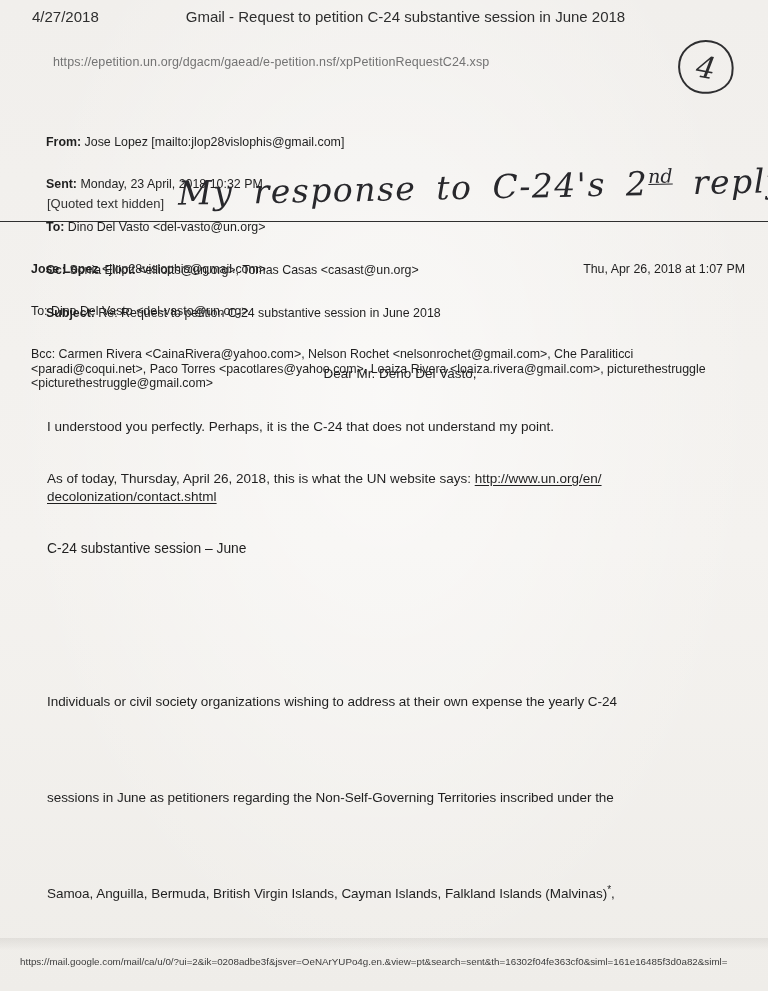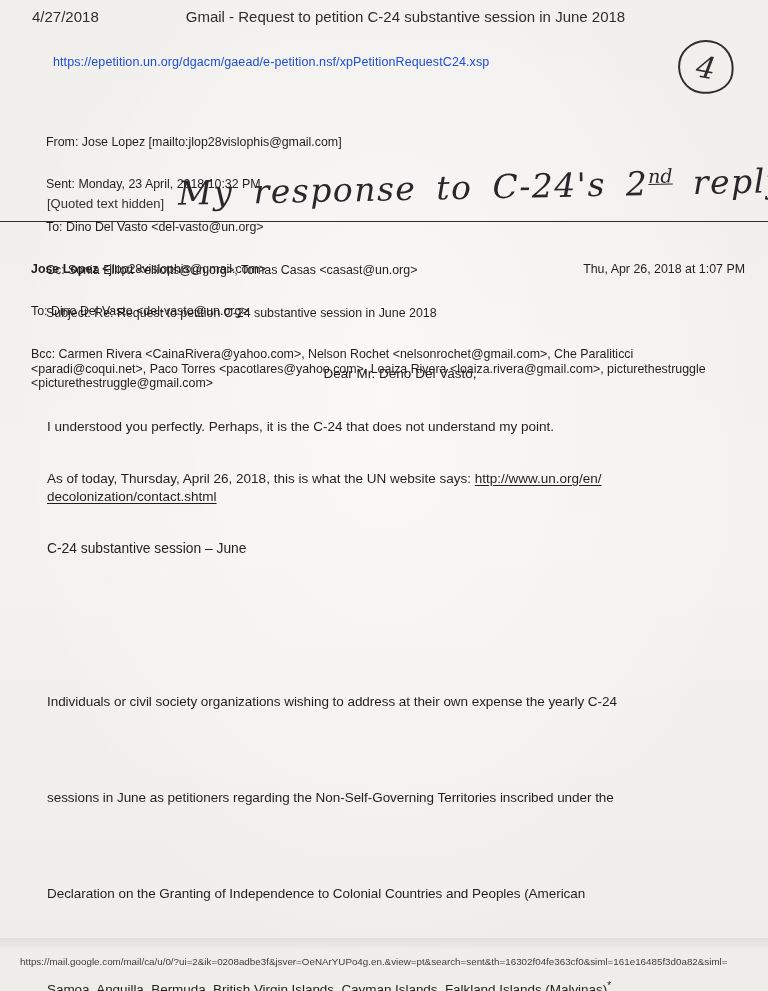--- a/index.html
+++ b/index.html
@@ -11,34 +11,34 @@
       linear-gradient(180deg, #f1efec 0%, #f4f2ef 55%, #efede9 100%);
     font-family:"Liberation Sans", sans-serif;
     color:#1f1f1f;
     -webkit-font-smoothing:antialiased;
   }
   .abs{position:absolute;}
   
   .print-header{top:8px;left:0;width:768px;height:16px;font-size:15px;color:#2e2e2e;}
   .print-date{position:absolute;left:32px;top:0;}
   .print-title{position:absolute;left:0;right:0;top:0;text-align:center;padding-left:43px;}
-  .petition-url{top:55px;left:53px;font-size:12.5px;color:#1d4ed8;letter-spacing:.1px;}
+  .petition-url{top:55px;left:53px;font-size:12.5px;color:#737373;letter-spacing:.1px;}
   .print-footer{top:956px;left:20px;right:6px;font-size:9.8px;color:#3c3c3c;white-space:nowrap;}
   .footer-shadow{top:938px;left:0;width:768px;height:12px;background:linear-gradient(180deg,rgba(120,115,110,.12),rgba(120,115,110,0));}
   
   .page-circle{
     top:40px;left:678px;width:52px;height:50px;
     border:2.5px solid #2e2e30;border-radius:52% 48% 55% 47%/50% 55% 45% 52%;
     transform:rotate(10deg);
     display:flex;align-items:center;justify-content:center;
     font-family:"DejaVu Serif", serif;font-style:italic;font-size:30px;color:#2e2e30;
   }
   
   .quoted-header{top:106px;left:46px;width:700px;font-size:12.4px;line-height:14.3px;white-space:pre-wrap;}
-  .quoted-header b{font-weight:normal;}
+  .quoted-header b{font-weight:bold;}
   .quoted-hidden{top:196px;left:47px;font-size:13px;color:#333;}
   
   .hand-note{
     top:168px;left:178px;width:560px;
     font-family:"DejaVu Serif", serif;font-style:italic;
     font-size:33px;letter-spacing:1.5px;word-spacing:8px;
     color:#28282c;transform:rotate(-1.2deg);white-space:nowrap;
   }
   .hand-note sup{font-size:19px;text-decoration:underline;letter-spacing:0;}
   .rule{top:221px;left:0;width:768px;height:0;border:none;border-top:1.6px solid #2f2f2f;margin:0;}
@@ -100,21 +100,20 @@
 
   <div class="abs body-col">
     <p class="p-sal">Dear Mr. Deno Del Vasto,</p>
     <p class="p-std">I understood you perfectly. Perhaps, it is the C-24 that does not understand my point.</p>
     <p class="p-p2"><span>As of today, Thursday, April 26, 2018, this is what the UN website says: </span><span class="plink"><span>http://www.un.org/en/</span><br><span>decolonization/contact.shtml</span></span></p>
     <p class="p-session">C-24 substantive session – June</p>
 
     <div class="quote">
       <div>Individuals or civil society organizations wishing to address at their own expense the yearly C-24</div>
       <div>sessions in June as petitioners regarding the Non-Self-Governing Territories inscribed under the</div>
-      <div>Declaration on the Granting of Independence to Colonial Countries and Peoples (American</div>
       <div><span>Samoa, Anguilla, Bermuda, British Virgin Islands, Cayman Islands, Falkland Islands (Malvinas)</span><sup class="fn-sup">*</sup><span>,</span></div>
       
       
       
       
     </div>
 
     
     
     

